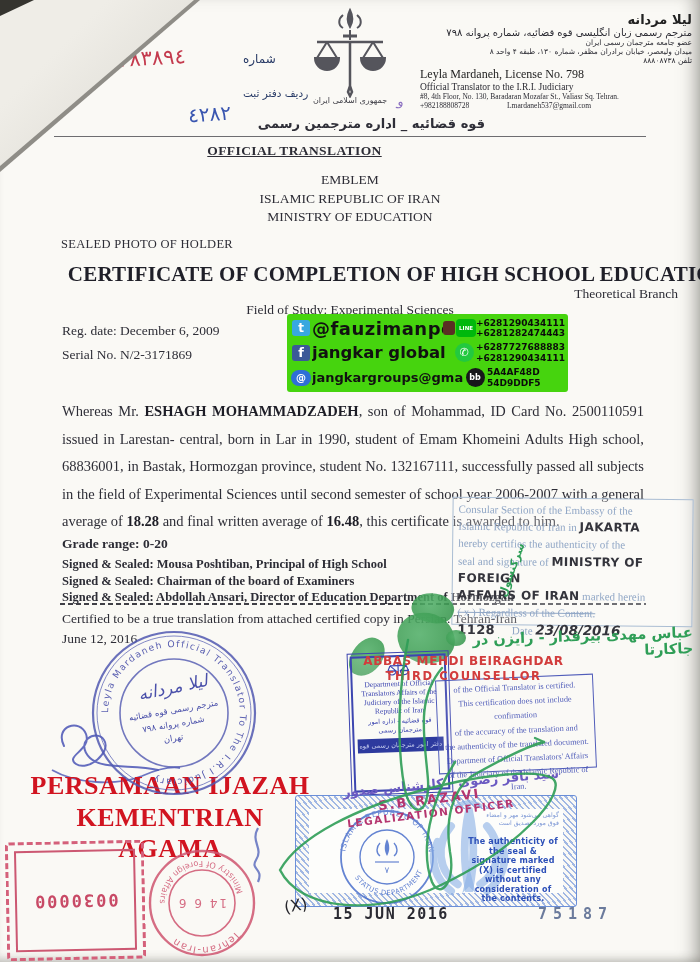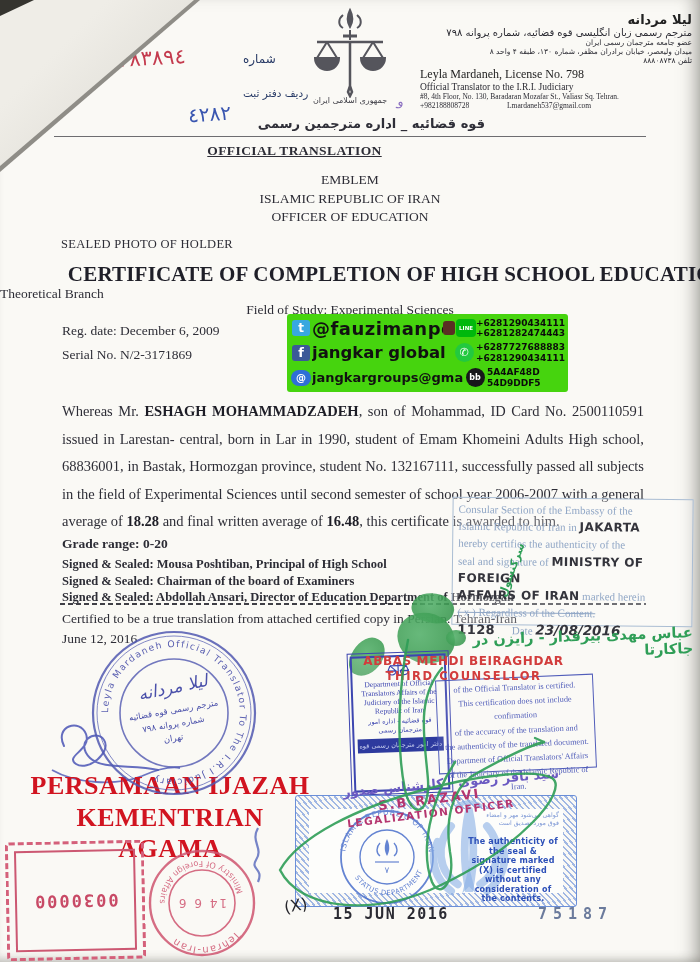--- a/index.html
+++ b/index.html
@@ -30,21 +30,21 @@
   .lh-en{font-size:9.5px;color:#2b2b33;}
   .lh-en-s{font-size:7.5px;color:#2b2b33;}
   .hdr-rule{left:54px;top:136px;width:592px;height:0;border-top:1.5px solid #6d6d70;}
   
   .doc-text{color:#2d2d36;}
   .ot{left:0;top:143px;width:589px;text-align:center;font-size:13.5px;font-weight:600;letter-spacing:.4px;}
   .ot span{text-decoration:underline;}
   .emblem-block{left:0;top:171px;width:700px;text-align:center;font-size:13.5px;line-height:18.5px;}
   .sealed{left:61px;top:237px;font-size:12.5px;letter-spacing:.3px;}
   .cert-title{left:0;top:262px;width:700px;text-align:center;font-size:21px;font-weight:bold;letter-spacing:.2px;color:#1f1f28;padding-left:48px;}
-  .branch{left:0;top:286px;width:678px;text-align:left;font-size:13.5px;}
+  .branch{left:0;top:286px;width:678px;text-align:right;font-size:13.5px;}
   .field{left:0;top:302px;width:700px;text-align:center;font-size:13.5px;}
   .reg-block{left:62px;top:319px;font-size:13.5px;line-height:23.5px;}
   .para{left:62px;top:398px;width:582px;font-size:14.5px;line-height:27.5px;text-align:justify;}
   .para b{color:#1d1d26;}
   .grade{left:62px;top:536px;font-size:13.5px;font-weight:bold;}
   .signed{left:62px;top:556px;font-size:12.5px;line-height:16.5px;font-weight:bold;}
   .dashes{left:60px;top:603px;width:586px;height:2px;
       background:repeating-linear-gradient(90deg,#3f3f46 0 5px,transparent 5px 8px);}
   .certified{left:62px;top:611px;font-size:13.5px;}
   .certdate{left:62px;top:631px;font-size:13.5px;}
@@ -184,21 +184,21 @@
   </div>
 
   <div class="abs hdr-rule"></div>
 
   <div class="abs ot doc-text">
     <span>OFFICIAL TRANSLATION</span>
   </div>
   <div class="abs emblem-block doc-text">
     <div>EMBLEM</div>
     <div>ISLAMIC REPUBLIC OF IRAN</div>
-    <div>OFFICER OF EDUCATION</div>
+    <div>MINISTRY OF EDUCATION</div>
   </div>
   <div class="abs sealed doc-text">SEALED PHOTO OF HOLDER</div>
   <div class="abs cert-title">CERTIFICATE OF COMPLETION OF HIGH SCHOOL EDUCATION</div>
   <div class="abs branch doc-text">Theoretical Branch</div>
   <div class="abs field doc-text">Field of Study: Experimental Sciences</div>
 
   <div class="abs reg-block doc-text">
     <div>Reg. date: December 6, 2009</div>
     <div>Serial No. N/2-3171869</div>
   </div>

